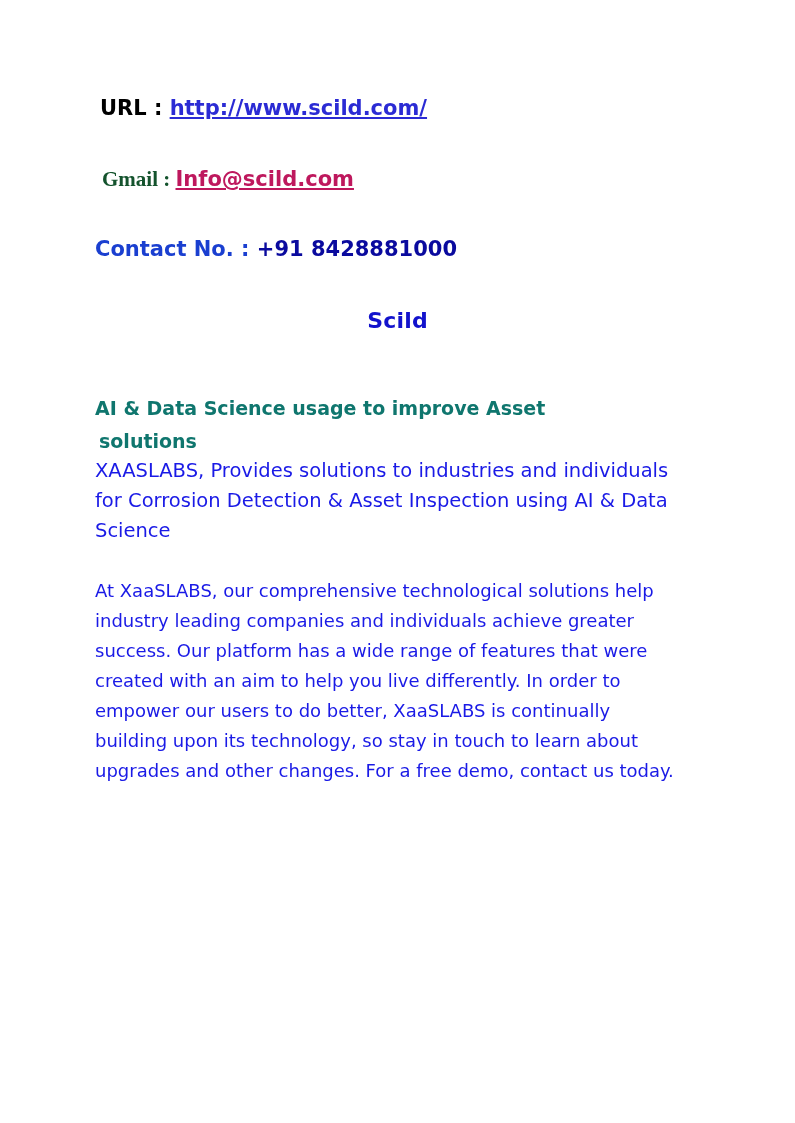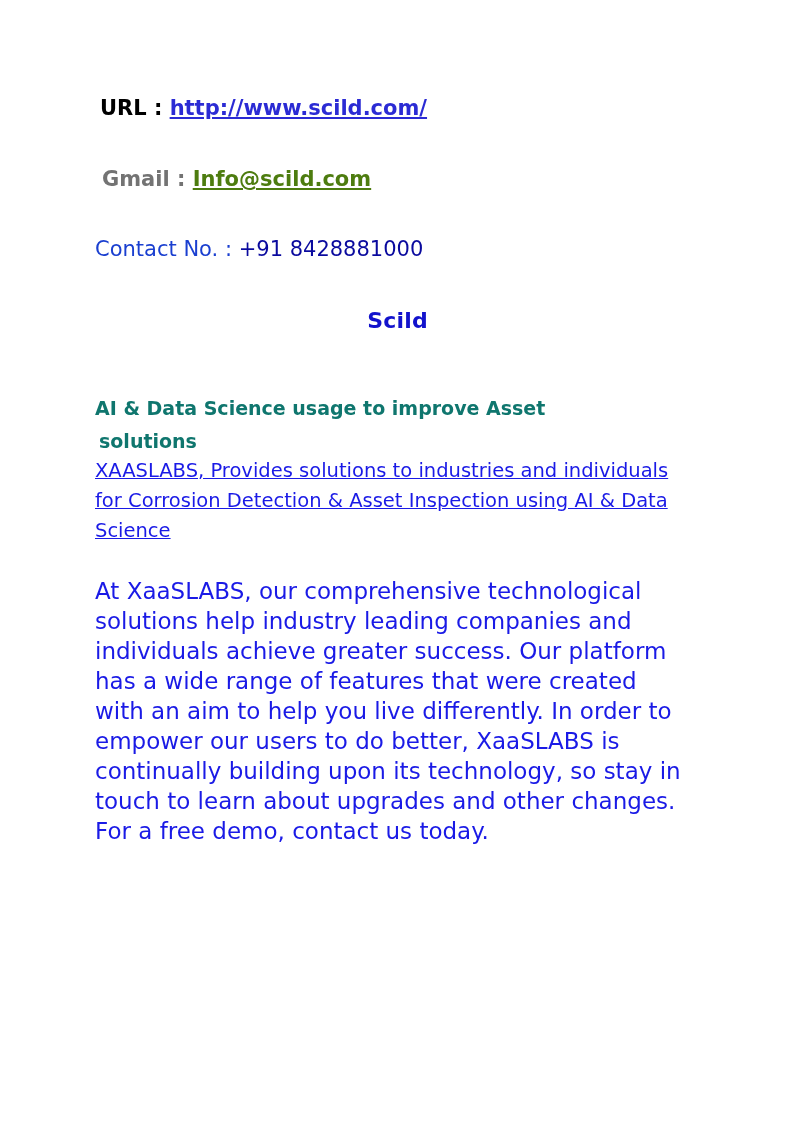--- a/index.html
+++ b/index.html
@@ -39,33 +39,34 @@
   .line-gmail {
     position: absolute;
     left: 102px;
     top: 167px;
     font-size: 21px;
     font-weight: bold;
     color: #1a3fd0;
     white-space: nowrap;
   }
   .line-gmail .label {
-    color: #737373;
+    color: #14532d;
+    font-family: Liberation Serif, serif;
   }
   .line-gmail .link {
-    color: #4d7c0f;
+    color: #be185d;
     text-decoration: underline;
     font-weight: bold;
   }
   .line-contact {
     position: absolute;
     left: 95px;
     top: 237px;
     font-size: 21px;
-    font-weight: normal;
+    font-weight: bold;
     color: #1a3fd0;
     white-space: nowrap;
   }
   .line-contact .value {
     color: #0a0a9e;
   }
   .title {
     position: absolute;
     left: 0;
     right: 0;
@@ -91,28 +92,27 @@
     padding-left: 4px;
   }
   .para1 {
     position: absolute;
     left: 95px;
     top: 456px;
     width: 580px;
     font-size: 19.5px;
     color: #1a1ae6;
     line-height: 30px;
-    text-decoration: underline;
   }
   .para2 {
     position: absolute;
     left: 95px;
     top: 576px;
     width: 590px;
-    font-size: 23px;
+    font-size: 18px;
     color: #1a1ae6;
     line-height: 30px;
   }
 </style>
 </head>
 <body>
 
 <div class="page">
 
   <div class="line-url">

